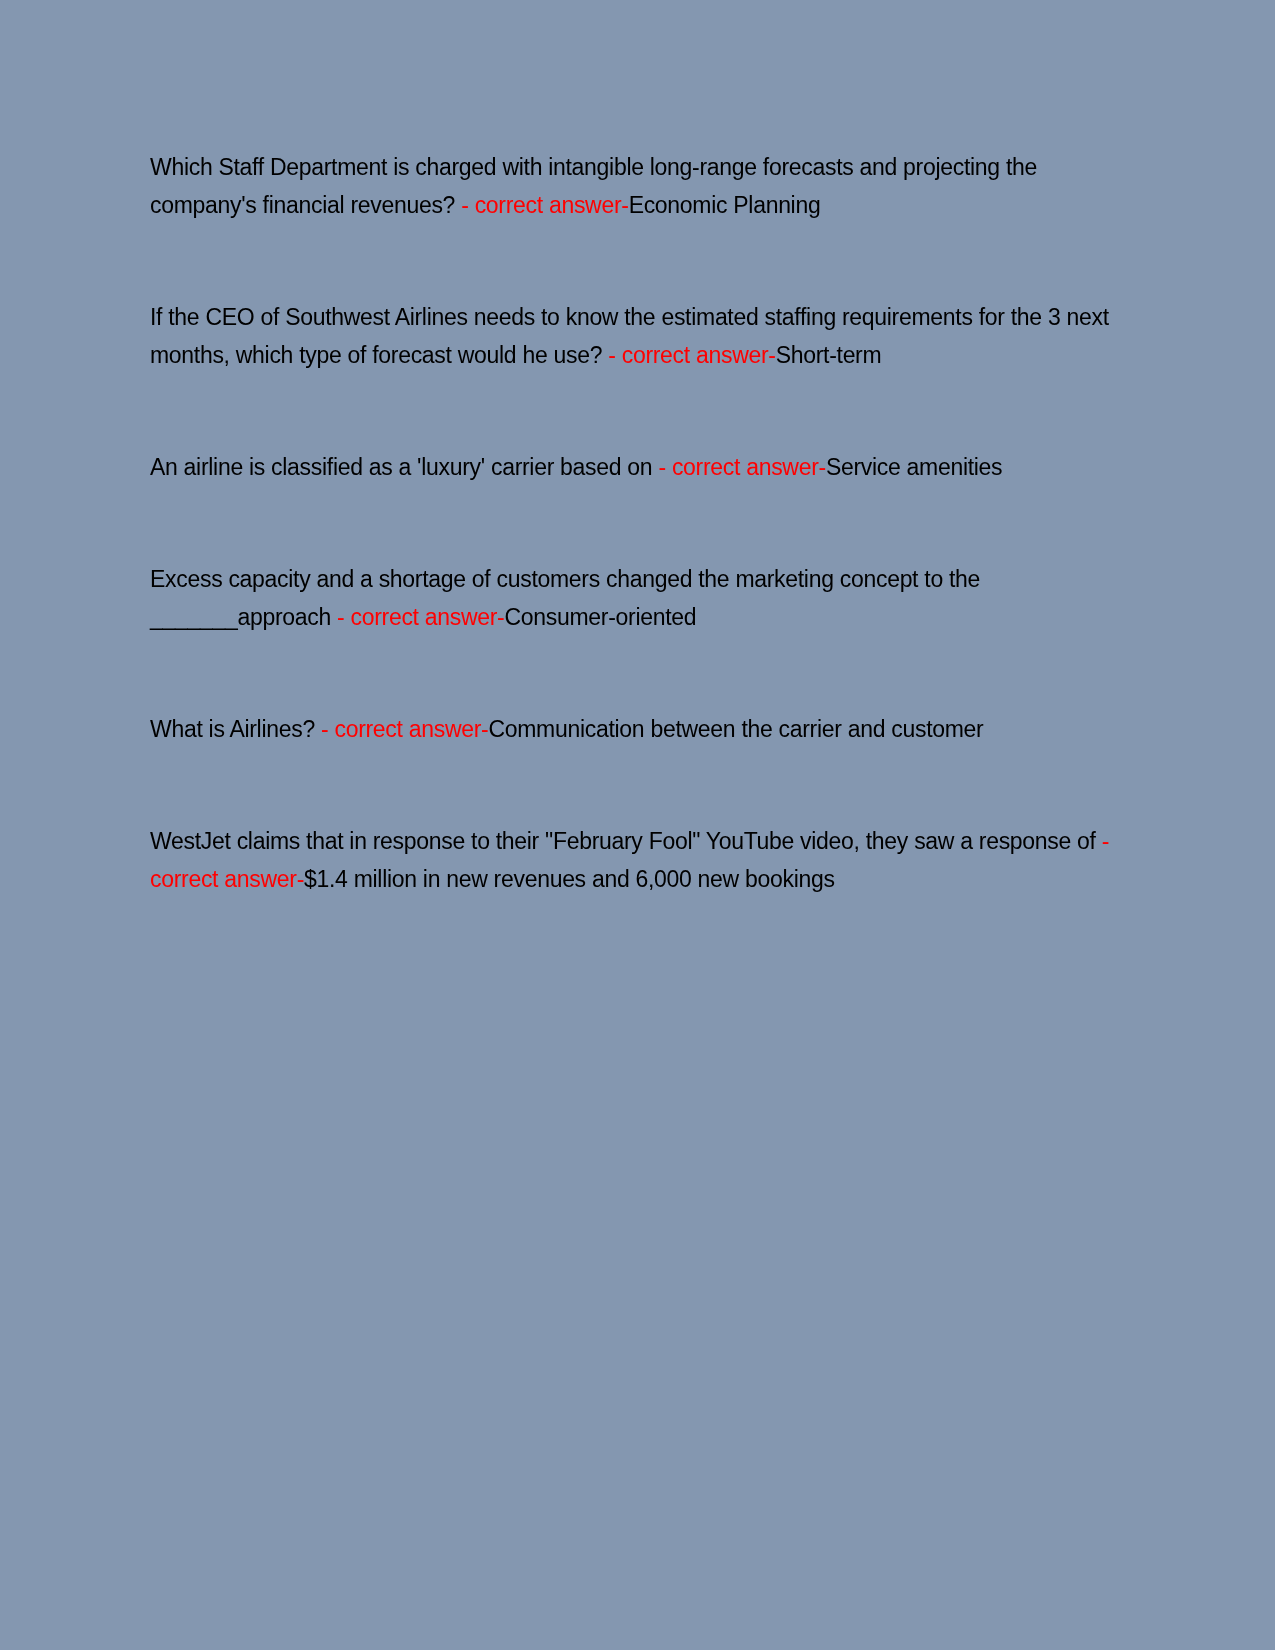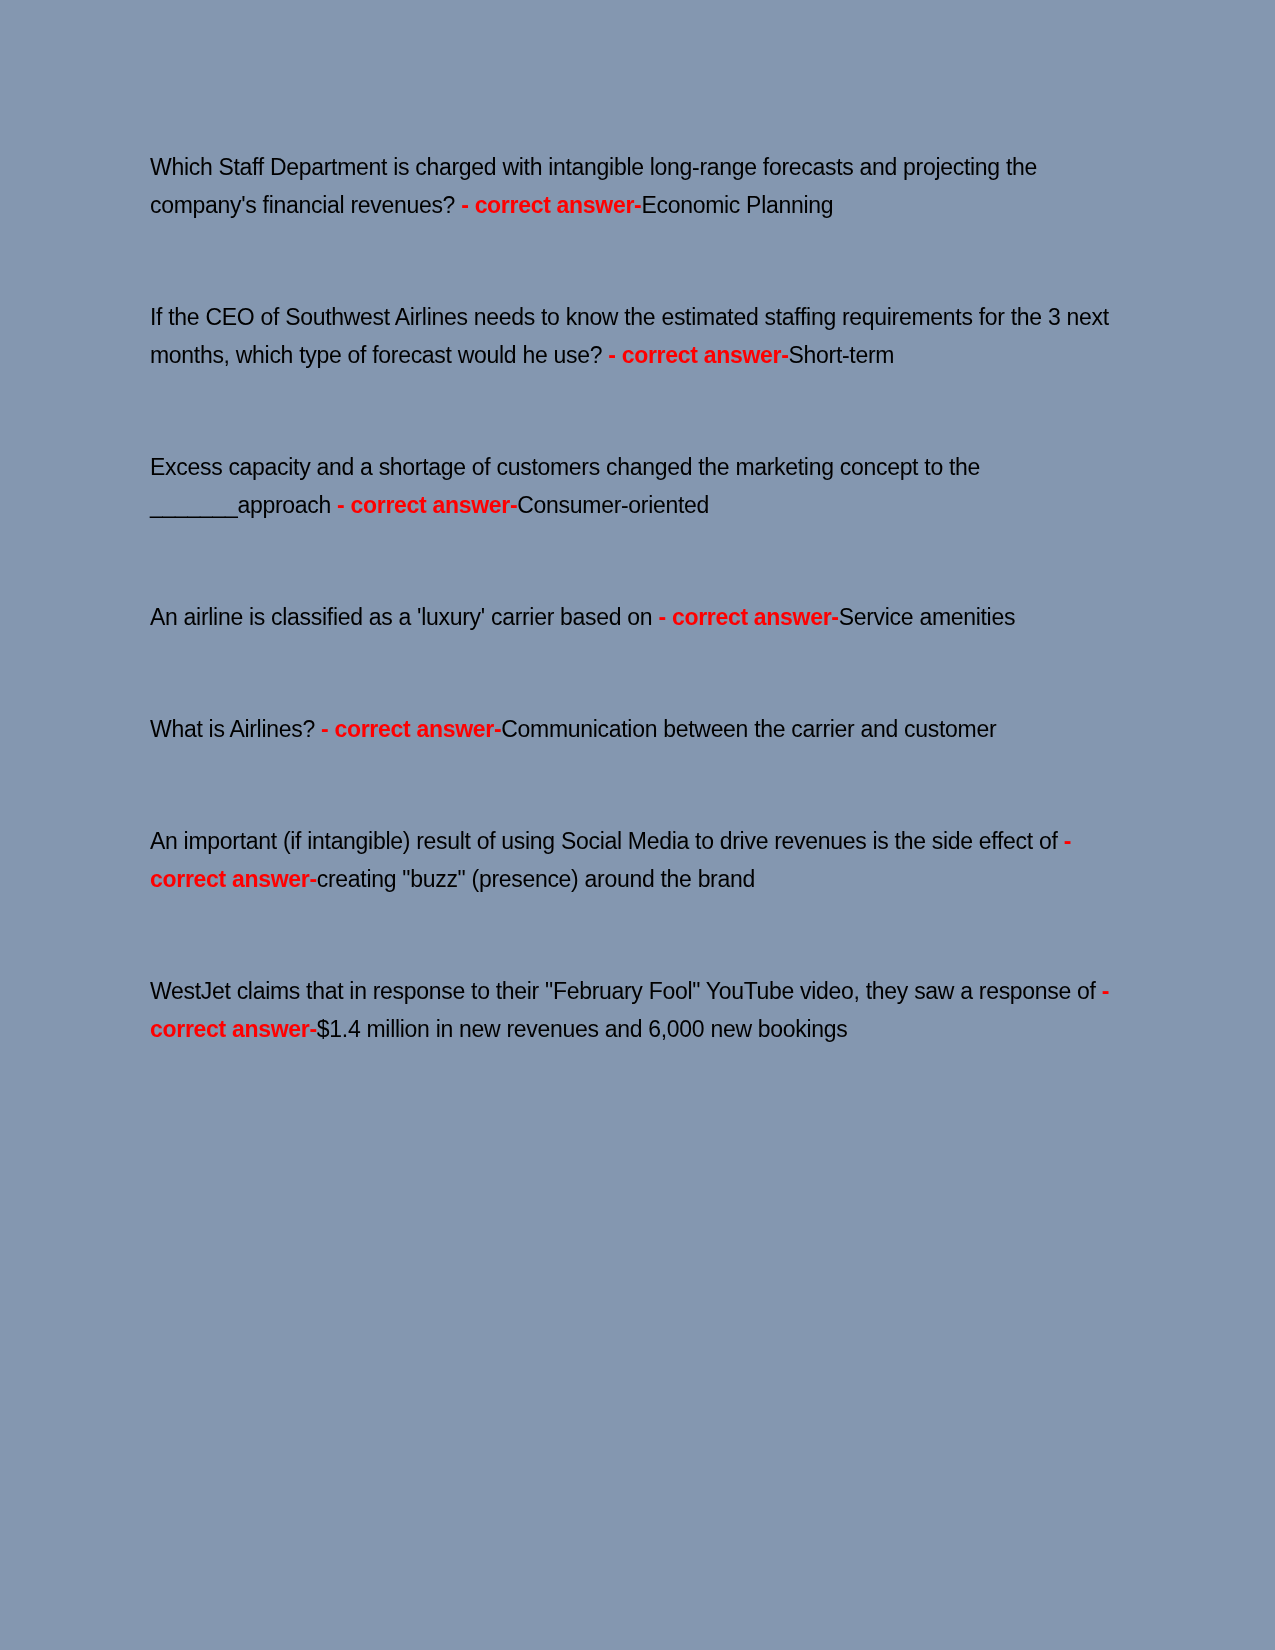--- a/index.html
+++ b/index.html
@@ -23,37 +23,36 @@
       line-height: 38px;
       color: #000000;
       letter-spacing: -0.3px;
     }
     .qa {
       margin: 0 0 74px 0;
       padding: 0;
     }
     .marker {
       color: #FF0000;
-      font-weight: bold;
+      font-weight: normal;
     }
   </style>
 </head>
 <body>
 
 <div class="page">
 
   <p class="qa"><span>Which Staff Department is charged with intangible long-range forecasts and projecting the company's financial revenues?</span><span class="marker"> - correct answer-</span><span>Economic Planning</span></p>
 
   <p class="qa"><span>If the CEO of Southwest Airlines needs to know the estimated staffing requirements for the 3 next months, which type of forecast would he use?</span><span class="marker"> - correct answer-</span><span>Short-term</span></p>
 
 
+  <p class="qa"><span>An airline is classified as a 'luxury' carrier based on</span><span class="marker"> - correct answer-</span><span>Service amenities</span></p>
+
   <p class="qa"><span>Excess capacity and a shortage of customers changed the marketing concept to the _______approach</span><span class="marker"> - correct answer-</span><span>Consumer-oriented</span></p>
-
-  <p class="qa"><span>An airline is classified as a 'luxury' carrier based on</span><span class="marker"> - correct answer-</span><span>Service amenities</span></p>
 
 
   <p class="qa"><span>What is Airlines?</span><span class="marker"> - correct answer-</span><span>Communication between the carrier and customer</span></p>
 
-  <p class="qa"><span>An important (if intangible) result of using Social Media to drive revenues is the side effect of</span><span class="marker"> - correct answer-</span><span>creating "buzz" (presence) around the brand</span></p>
 
   <p class="qa"><span>WestJet claims that in response to their "February Fool" YouTube video, they saw a response of</span><span class="marker"> - correct answer-</span><span>$1.4 million in new revenues and 6,000 new bookings</span></p>
 
 </div>
 
 </body></html>

